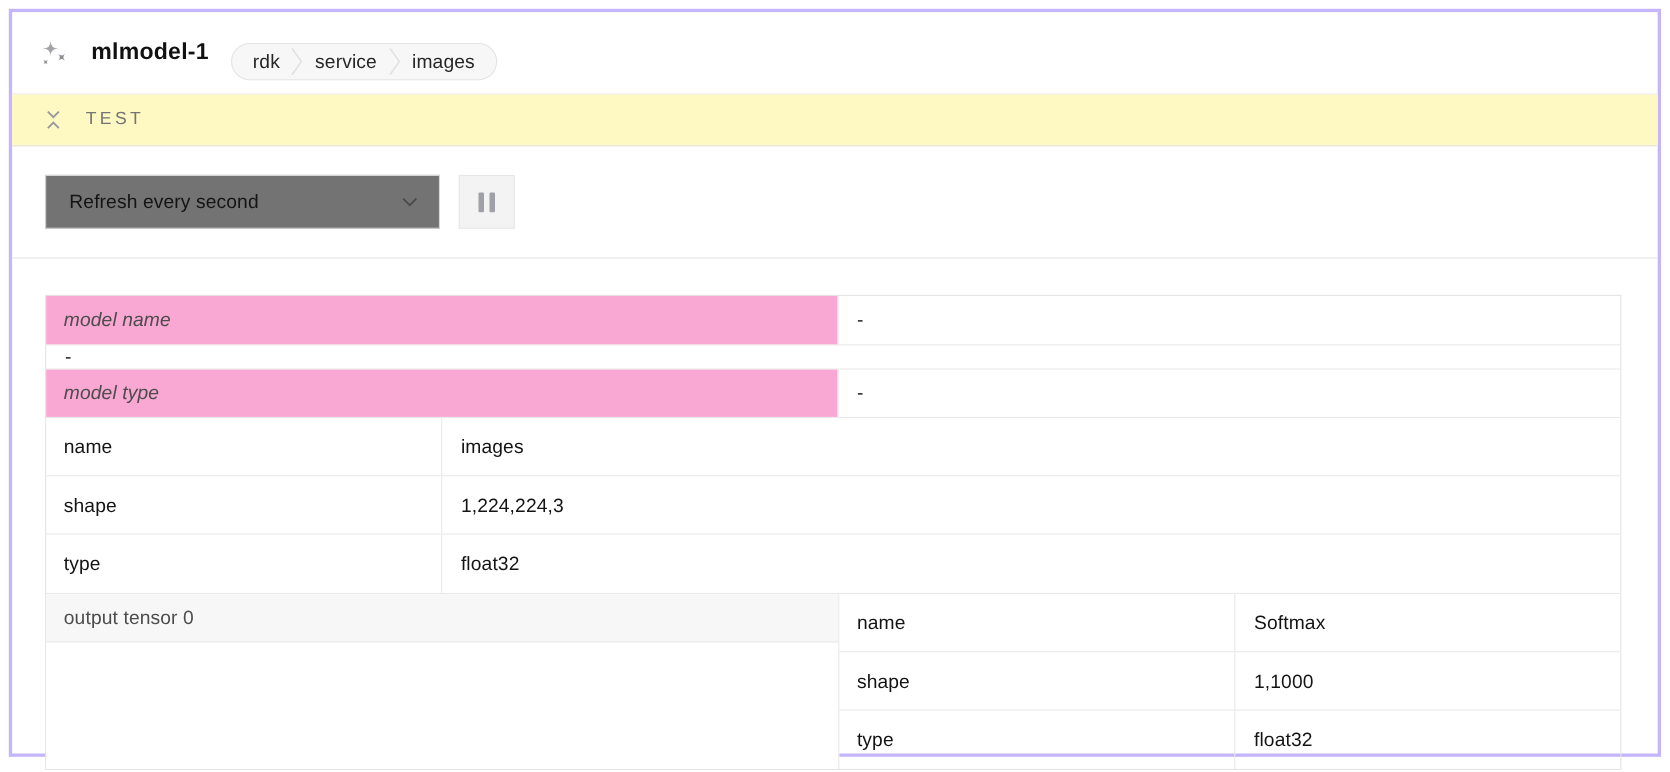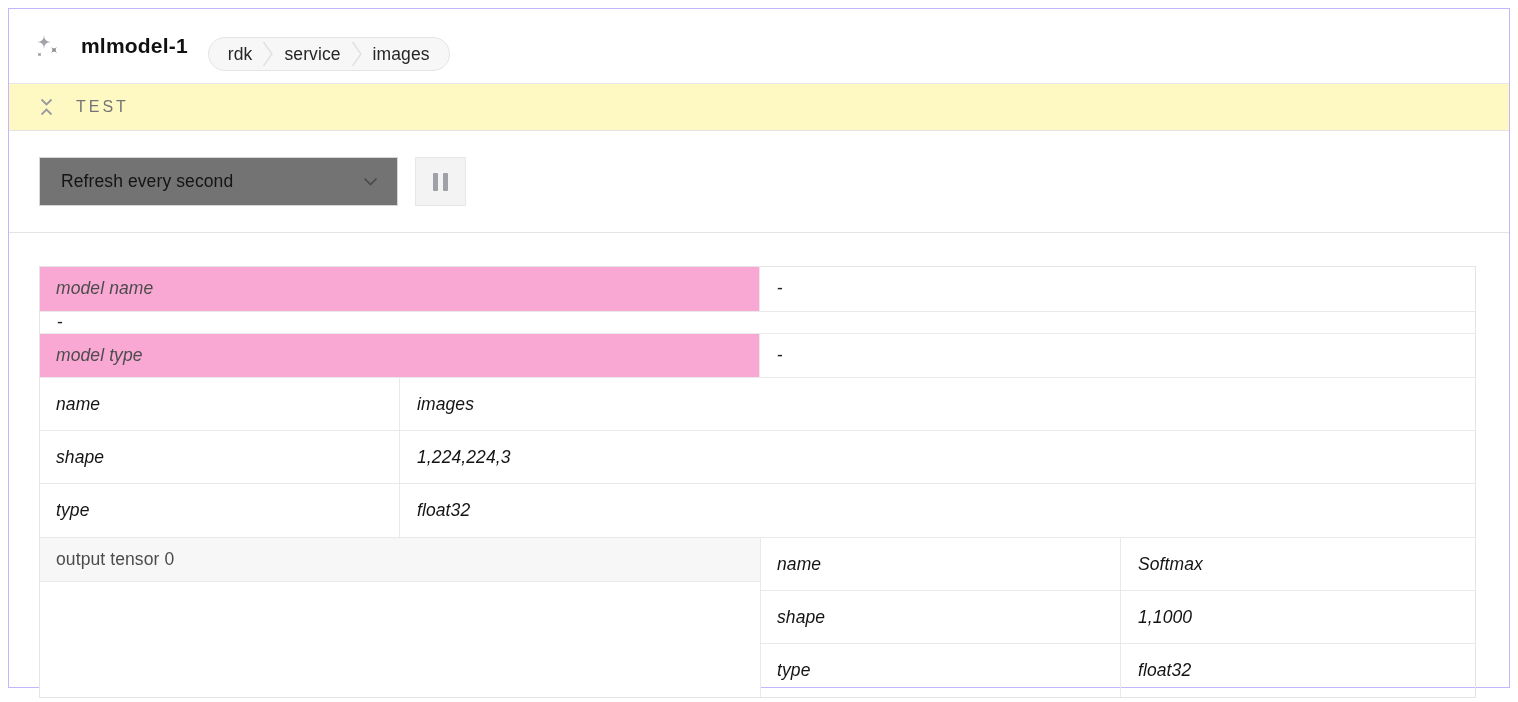--- a/index.html
+++ b/index.html
@@ -7,21 +7,21 @@
     width: 1518px; height: 702px;
     background: #ffffff;
     font-family: "Liberation Sans", sans-serif;
     color: #141414;
     letter-spacing: 0.1px;
   }
   .card {
     position: absolute;
     left: 8px; top: 8px;
     width: 1502px; height: 680px;
-    border: 1px solid #c4b5fd;
+    border: 3px solid #c4b5fd;
     background: #ffffff;
   }
   
   .panel-header {
     height: 75px;
     border-bottom: 1px solid #e8e8e8;
     display: flex;
     align-items: center;
     padding-left: 25px;
   }
@@ -140,21 +140,20 @@
     border-bottom: 1px solid #e9e9e9;
     display: flex; align-items: center;
     padding-left: 16px;
     color: #4c4c4c;
   }
   .group-right { flex: 1; display: flex; flex-direction: column; }
   .field-row {
     display: flex;
     height: 53px;
     border-bottom: 1px solid #e9e9e9;
-    font-style: italic;
   }
   .field-row:last-child { border-bottom: none; }
   .key-cell {
     width: 360px; flex: 0 0 360px;
     border-right: 1px solid #e9e9e9;
     display: flex; align-items: center;
     padding-left: 16px;
     color: #141414;
   }
   .val-cell {

